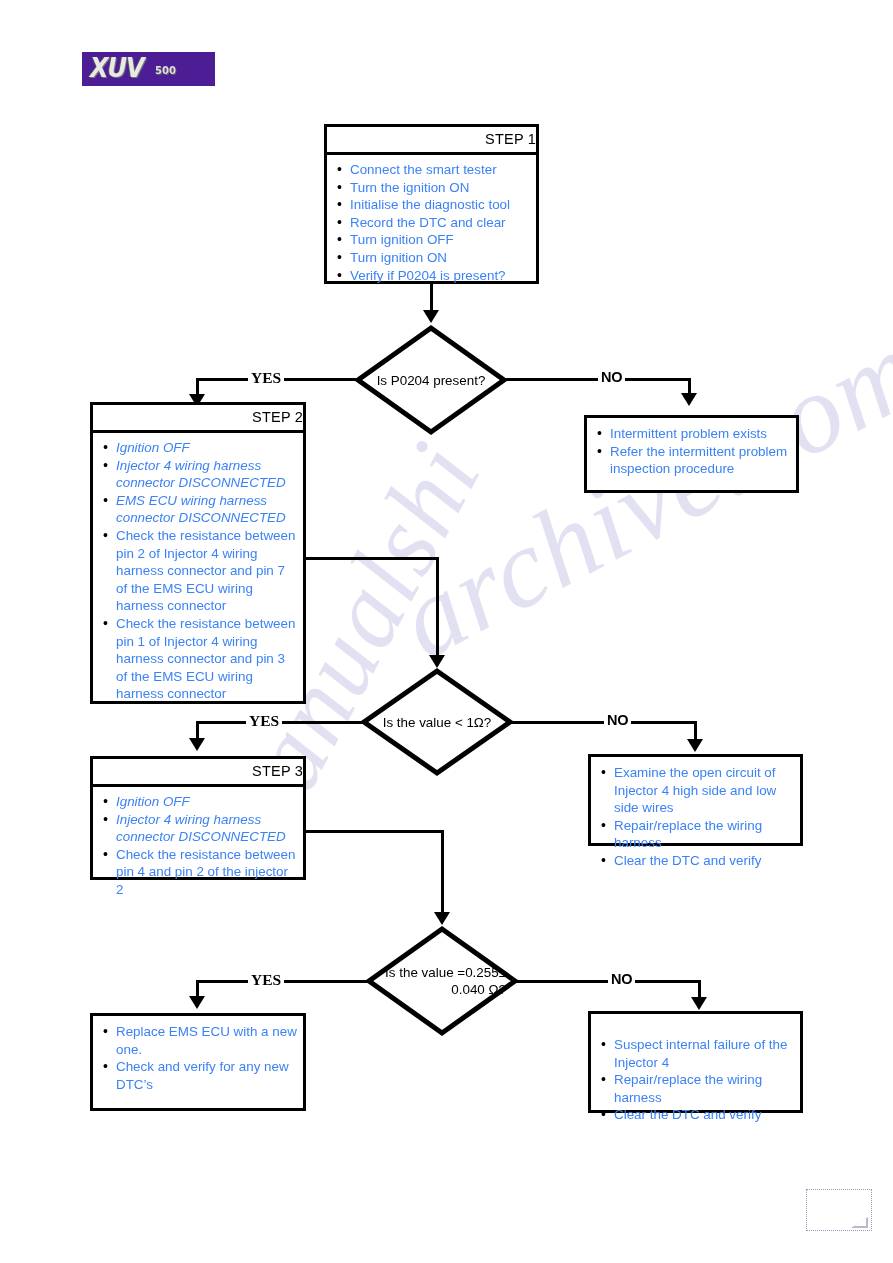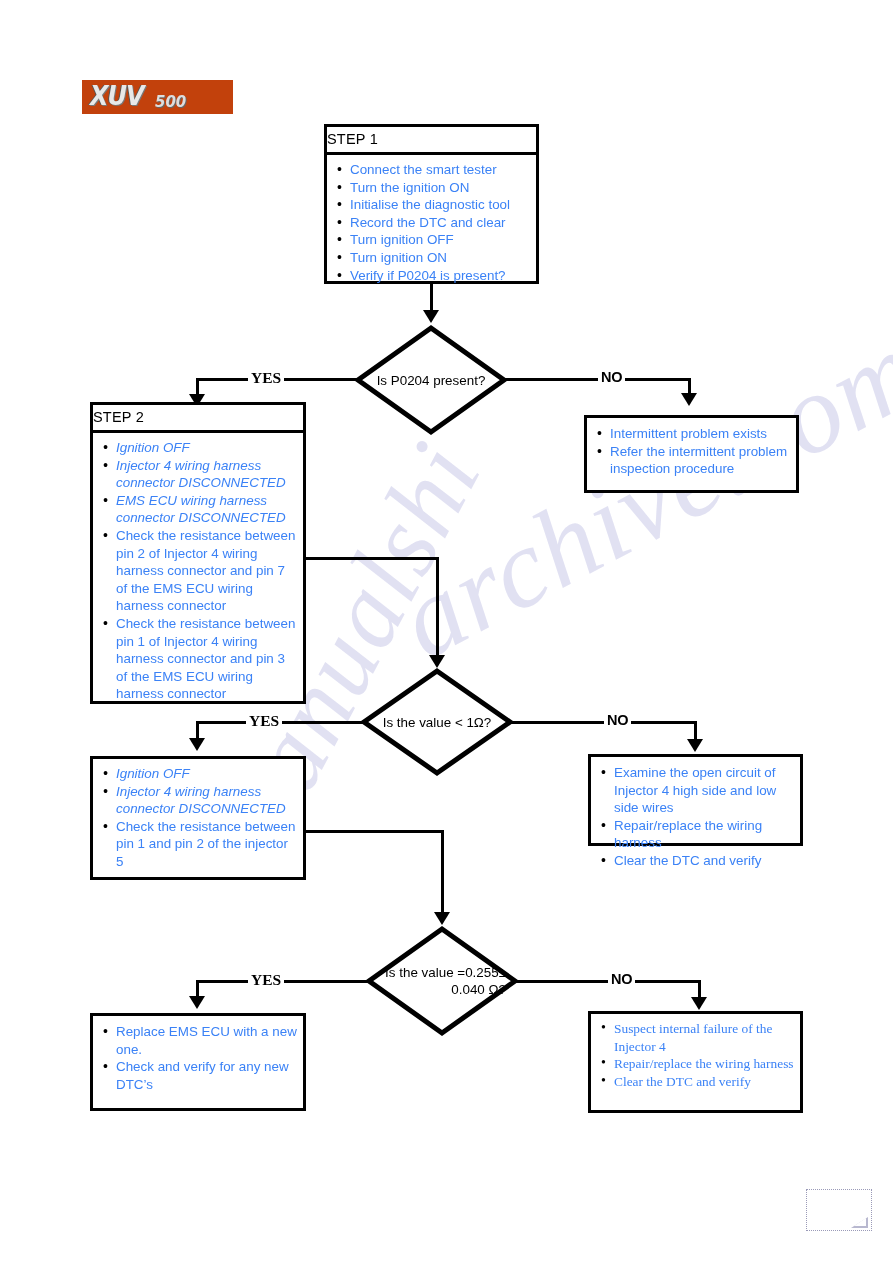--- a/index.html
+++ b/index.html
@@ -39,62 +39,61 @@
     left: 120px; top: 590px;
     font-size: 104px;
     transform: rotate(-62deg);
     letter-spacing: 2px;
   }
 
   
   .logo {
     position: absolute;
     left: 82px;
-    top: 80px;
-    width: 151px;
+    top: 52px;
+    width: 133px;
     height: 34px;
-    background: #c2410c;
+    background: #4c1d95;
     overflow: hidden;
   }
   .logo-text {
     position: absolute;
     left: 8px;
     top: 2px;
     font-family: "DejaVu Sans", sans-serif;
     font-style: italic;
     font-weight: bold;
     font-size: 24px;
     letter-spacing: -1px;
     color: #e8e8e8;
     text-shadow: 1px 1px 0 #777, -1px 0 0 #555;
     transform: scaleY(1.12);
   }
   .logo-sub {
     position: absolute;
     left: 73px;
     top: 13px;
     font-family: "DejaVu Sans", sans-serif;
-    font-style: italic;
     font-weight: bold;
-    font-size: 15px;
+    font-size: 10px;
     letter-spacing: 0px;
     color: #dddddd;
     text-shadow: 1px 1px 0 #666;
     transform: scaleY(1.05);
   }
 
   
   .box {
     position: absolute;
     border: 3px solid #000;
     background: #ffffff;
     box-sizing: border-box;
   }
   .box-header {
-    text-align: left;
+    text-align: right;
     font-size: 14.5px;
     color: #000;
     padding: 4px 0 5px 0;
     border-bottom: 3px solid #000;
     background: #fff;
     letter-spacing: 0.2px;
   }
   .box-body {
     padding: 6px 4px 5px 4px;
   }
@@ -305,25 +304,26 @@
   <div class="vline" style="left:196px; top:721px; height:22px;"></div>
   <div class="arrow-down" style="left:189px; top:738px;"></div>
   <div class="blabel yes" style="left:246px; top:713px;">YES</div>
 
   <div class="hline" style="left:510px; top:721px; width:187px;"></div>
   <div class="vline" style="left:694px; top:721px; height:24px;"></div>
   <div class="arrow-down" style="left:687px; top:739px;"></div>
   <div class="blabel no" style="left:604px; top:713px;">NO</div>
 
   <div class="box" style="left:90px; top:756px; width:216px; height:124px;">
+    <div class="box-header">STEP 3</div>
     <div class="box-body">
       <ul class="items">
         <li class="ital">Ignition OFF</li>
         <li class="ital">Injector 4  wiring harness connector DISCONNECTED</li>
-        <li>Check the resistance between pin 1 and pin 2 of the  injector 5</li>
+        <li>Check the resistance between pin 4 and pin 2 of the  injector 2</li>
       </ul>
     </div>
   </div>
 
   <div class="box" style="left:588px; top:754px; width:215px; height:92px;">
     <div class="box-body" style="padding-top:7px;">
       <ul class="items">
         <li>Examine the open circuit of Injector 4 high side and low side wires</li>
         <li>Repair/replace the wiring harness</li>
         <li>Clear the DTC and verify</li>
@@ -355,21 +355,21 @@
   <div class="box" style="left:90px; top:1013px; width:216px; height:98px;">
     <div class="box-body" style="padding-top:7px;">
       <ul class="items">
         <li>Replace EMS ECU  with a new one.</li>
         <li>Check and verify for any new DTC’s</li>
       </ul>
     </div>
   </div>
 
   <div class="box" style="left:588px; top:1011px; width:215px; height:102px;">
-    <div class="box-body" style="padding-top:6px;font-family:Liberation Serif, serif;">
+    <div class="box-body" style="padding-top:22px;">
       <ul class="items">
         <li>Suspect internal failure  of the Injector 4</li>
         <li>Repair/replace the wiring harness</li>
         <li>Clear the DTC and verify</li>
       </ul>
     </div>
   </div>
 
   <div class="corner-ph">
     <span class="fold"></span>

